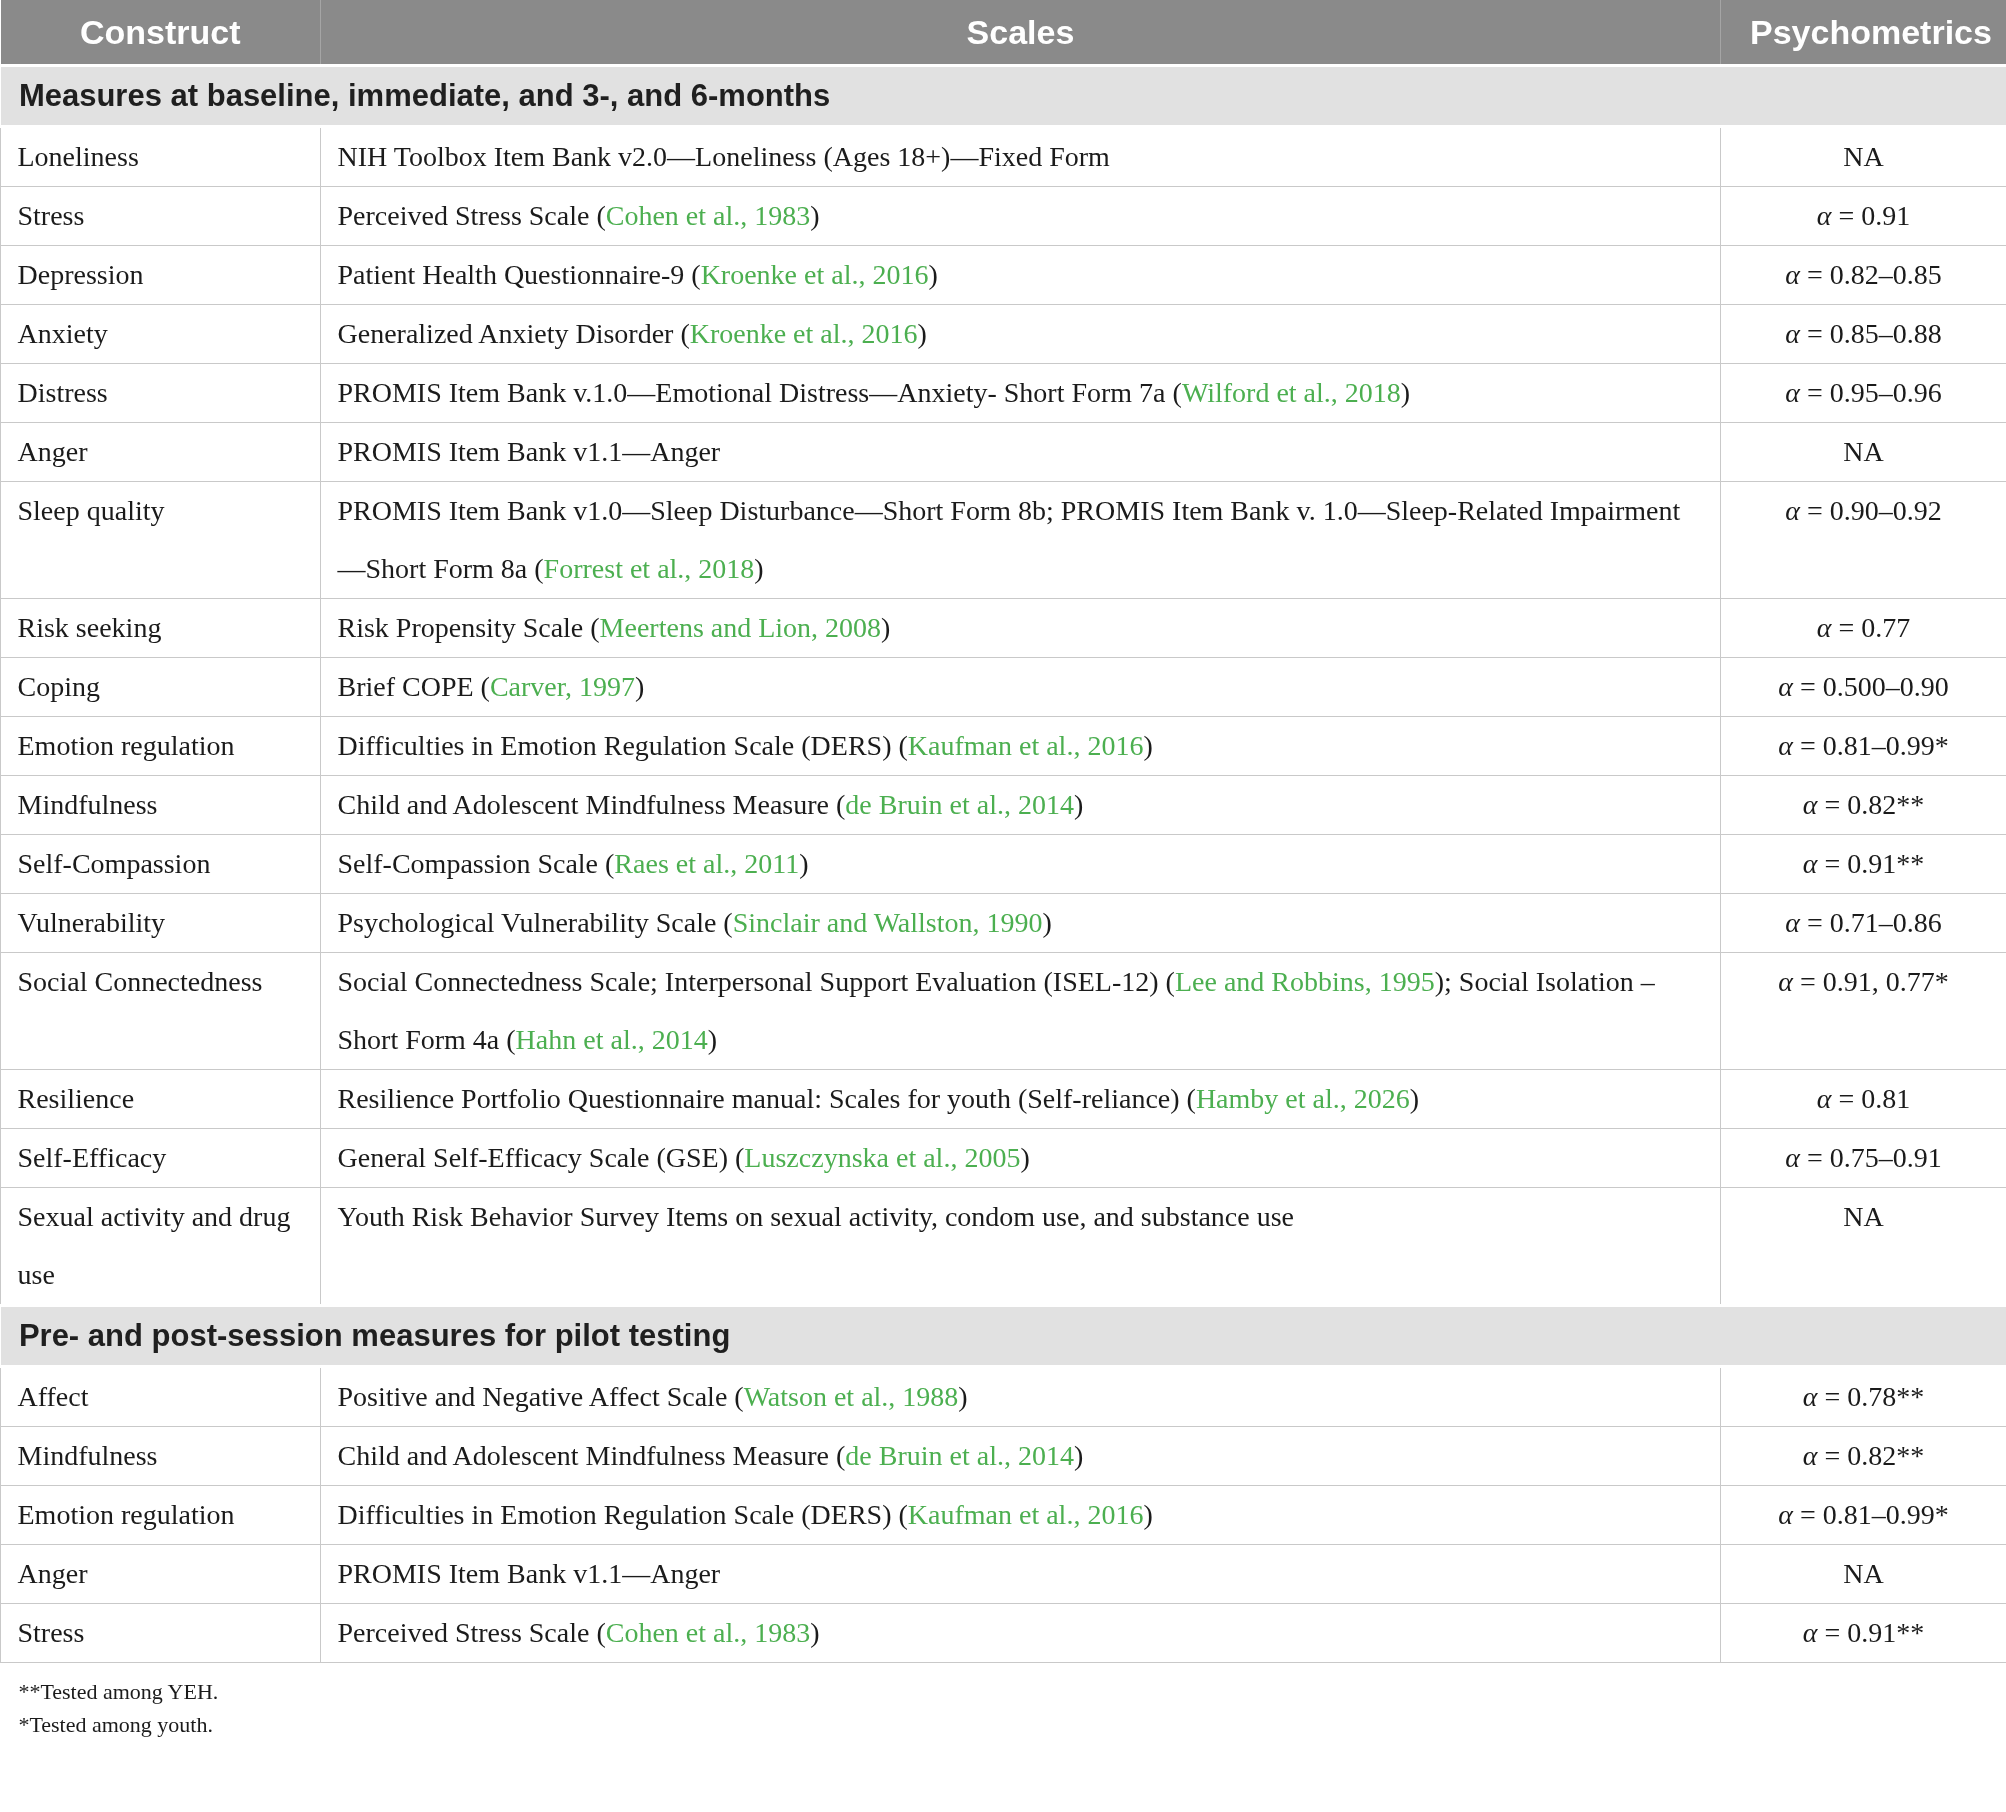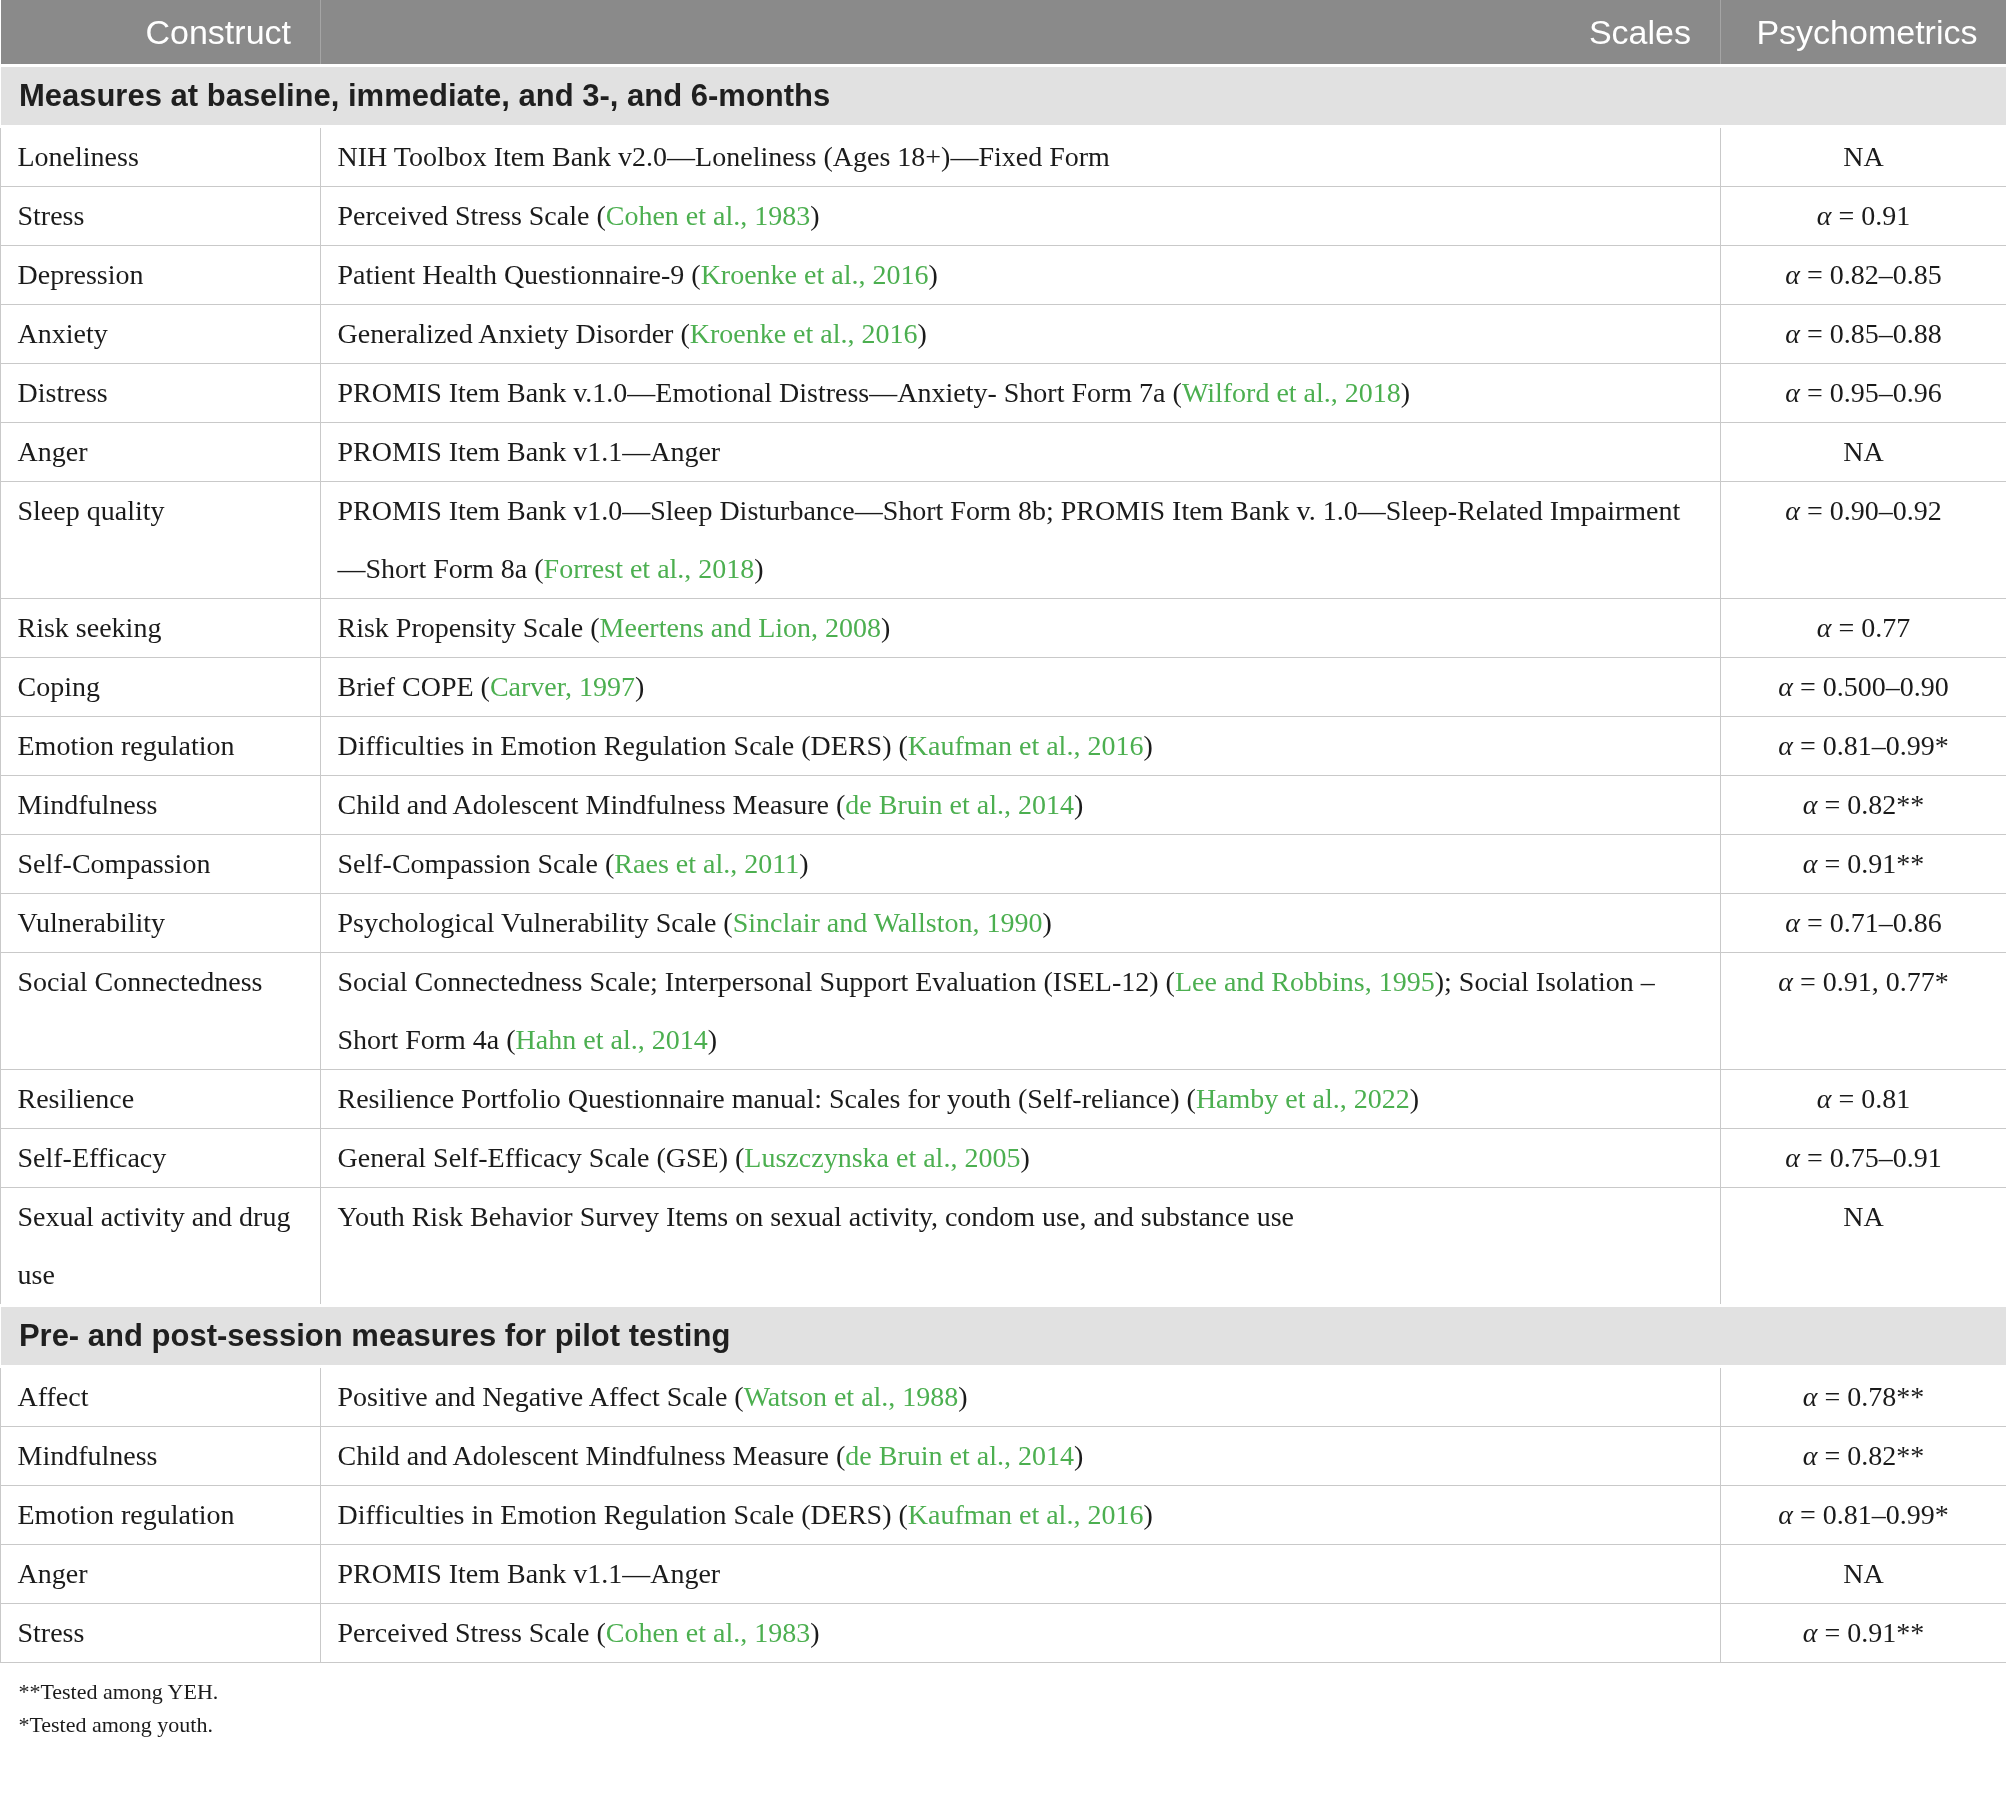--- a/index.html
+++ b/index.html
@@ -22,23 +22,23 @@
     table-layout:fixed;
   }
   col.c-construct{width:320px;}
   col.c-scales{width:1400px;}
   col.c-psy{width:286px;}
 
   thead th{
     background:var(--header-bg);
     color:#ffffff;
     font-family:"Liberation Sans", sans-serif;
-    font-weight:400;
+    font-weight:700;
     font-size:34px;
-    text-align:right;
+    text-align:center;
     height:64px;
     padding:0 29px;
     border:none;
   }
   thead th.divided{border-left:1.9px solid var(--header-divider);}
 
   tbody td{
     border:1px solid var(--border);
     font-size:28px;
     line-height:58px;
@@ -156,21 +156,21 @@
         <td><span>Psychological Vulnerability Scale (</span><span class="cite-link">Sinclair and Wallston, 1990</span><span>)</span></td>
         <td class="psy-cell"><i>α</i> = 0.71–0.86</td>
       </tr>
       <tr>
         <td>Social Connectedness</td>
         <td><span>Social Connectedness Scale; Interpersonal Support Evaluation (ISEL-12) (</span><span class="cite-link">Lee and Robbins, 1995</span><span>); Social Isolation – Short Form 4a (</span><span class="cite-link">Hahn et al., 2014</span><span>)</span></td>
         <td class="psy-cell"><i>α</i> = 0.91, 0.77*</td>
       </tr>
       <tr>
         <td>Resilience</td>
-        <td><span>Resilience Portfolio Questionnaire manual: Scales for youth (Self-reliance) (</span><span class="cite-link">Hamby et al., 2022</span><span>)</span></td>
+        <td><span>Resilience Portfolio Questionnaire manual: Scales for youth (Self-reliance) (</span><span class="cite-link">Hamby et al., 2026</span><span>)</span></td>
         <td class="psy-cell"><i>α</i> = 0.81</td>
       </tr>
       <tr>
         <td>Self-Efficacy</td>
         <td><span>General Self-Efficacy Scale (GSE) (</span><span class="cite-link">Luszczynska et al., 2005</span><span>)</span></td>
         <td class="psy-cell"><i>α</i> = 0.75–0.91</td>
       </tr>
       <tr>
         <td>Sexual activity and drug use</td>
         <td><span>Youth Risk Behavior Survey Items on sexual activity, condom use, and substance use</span></td>

